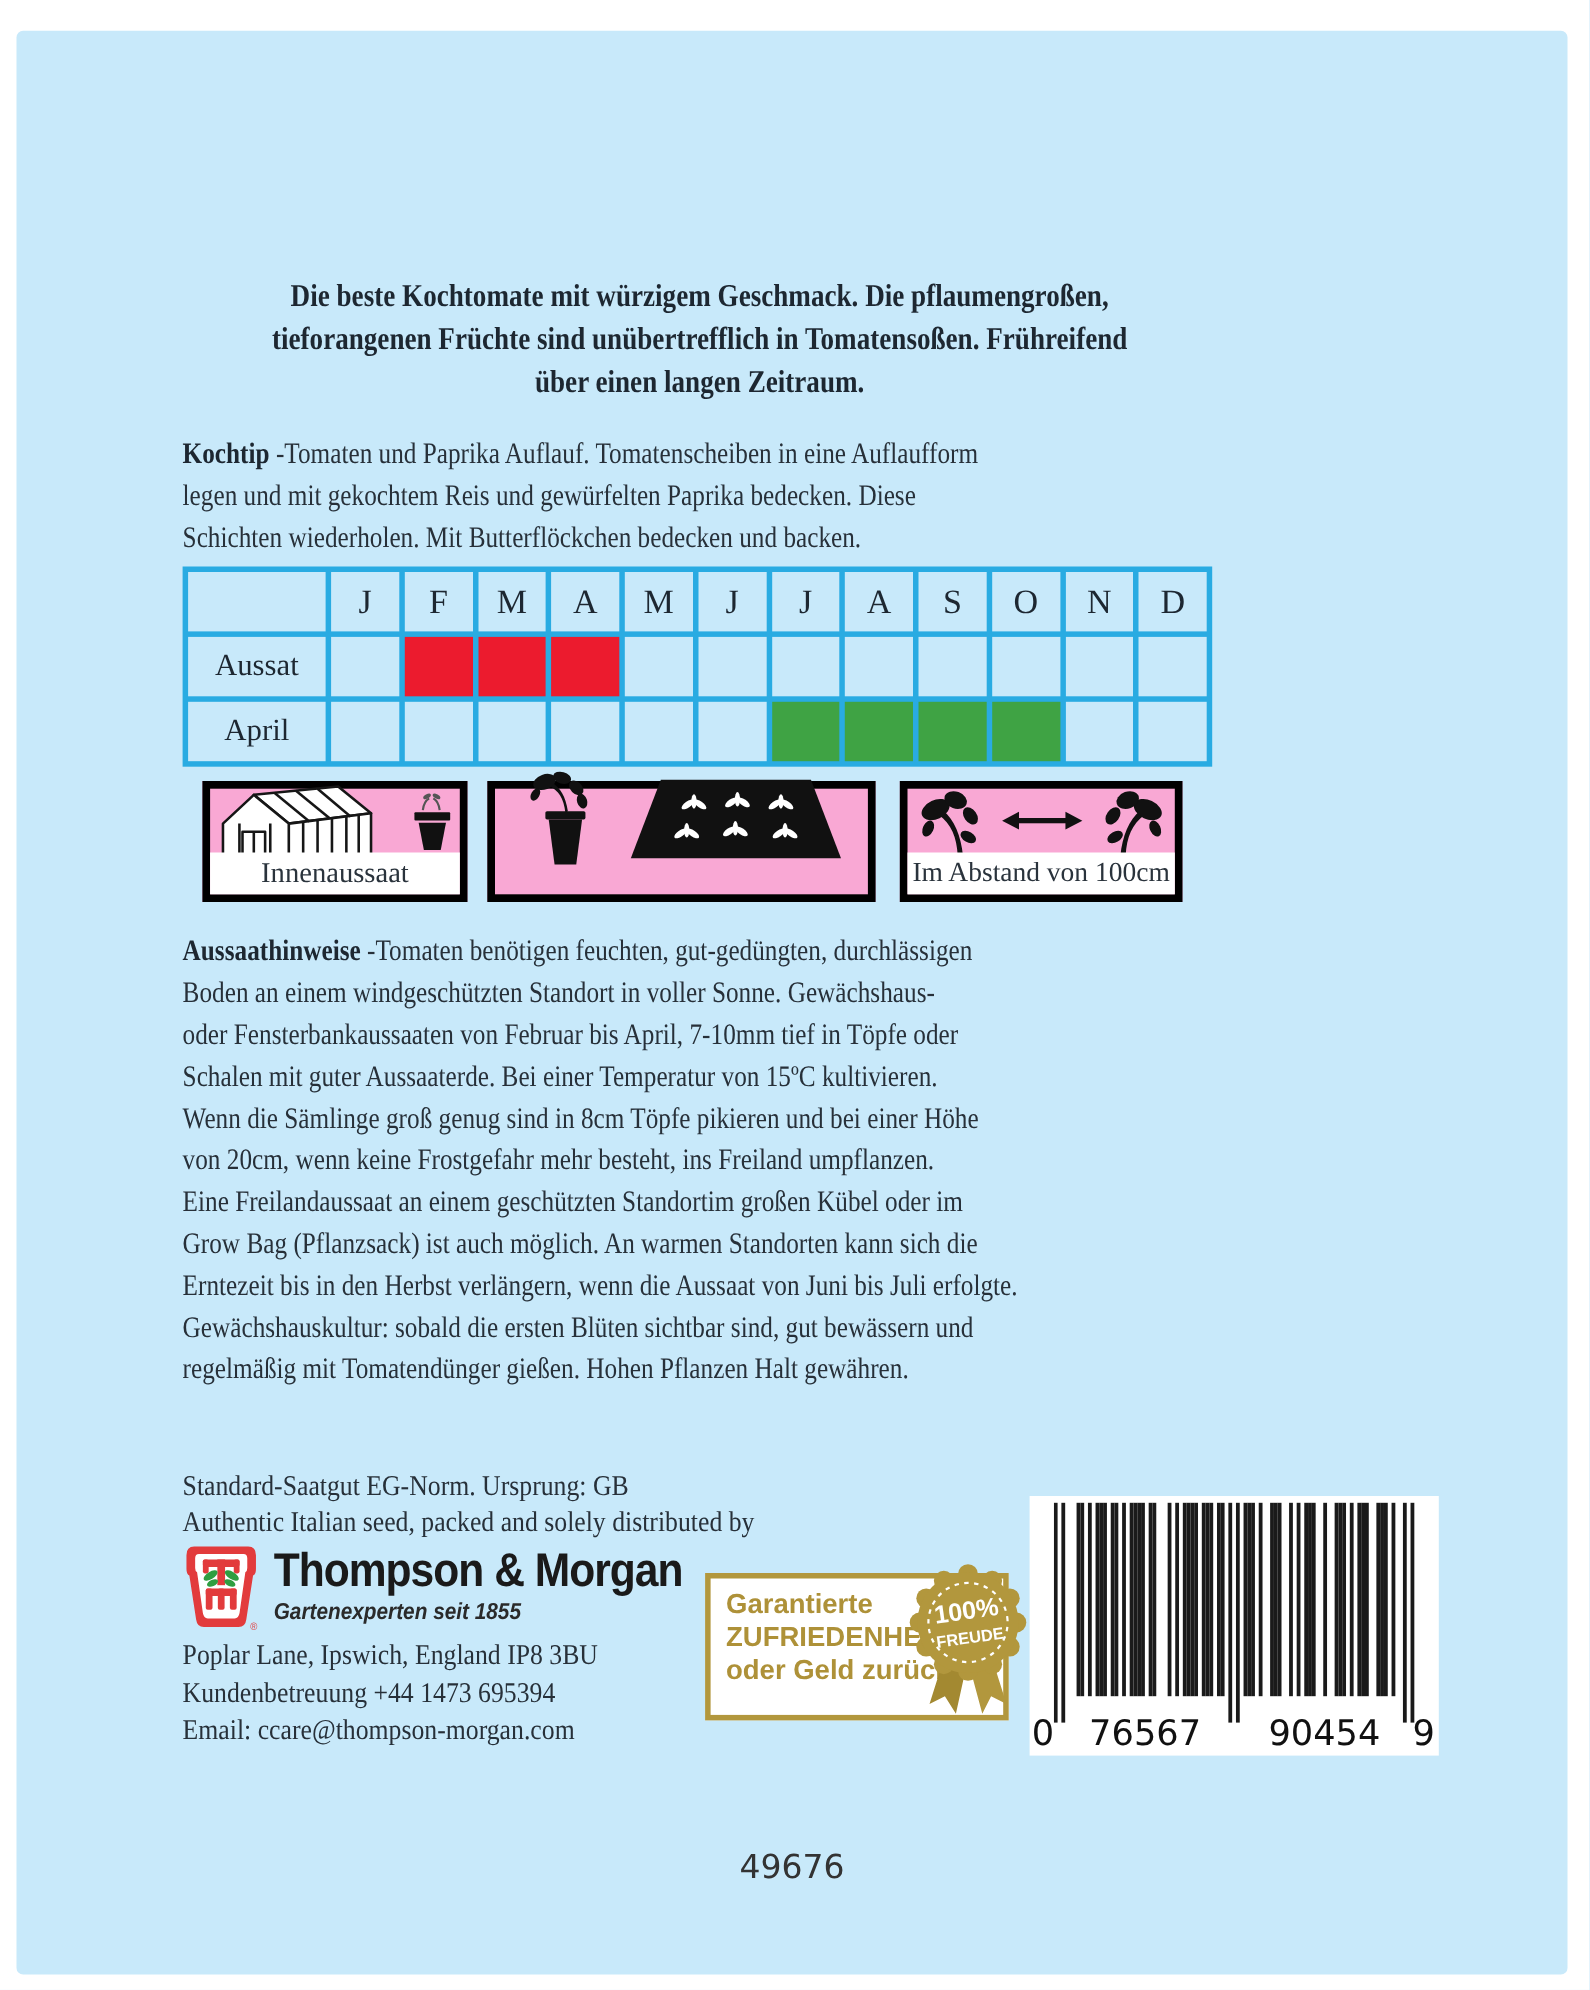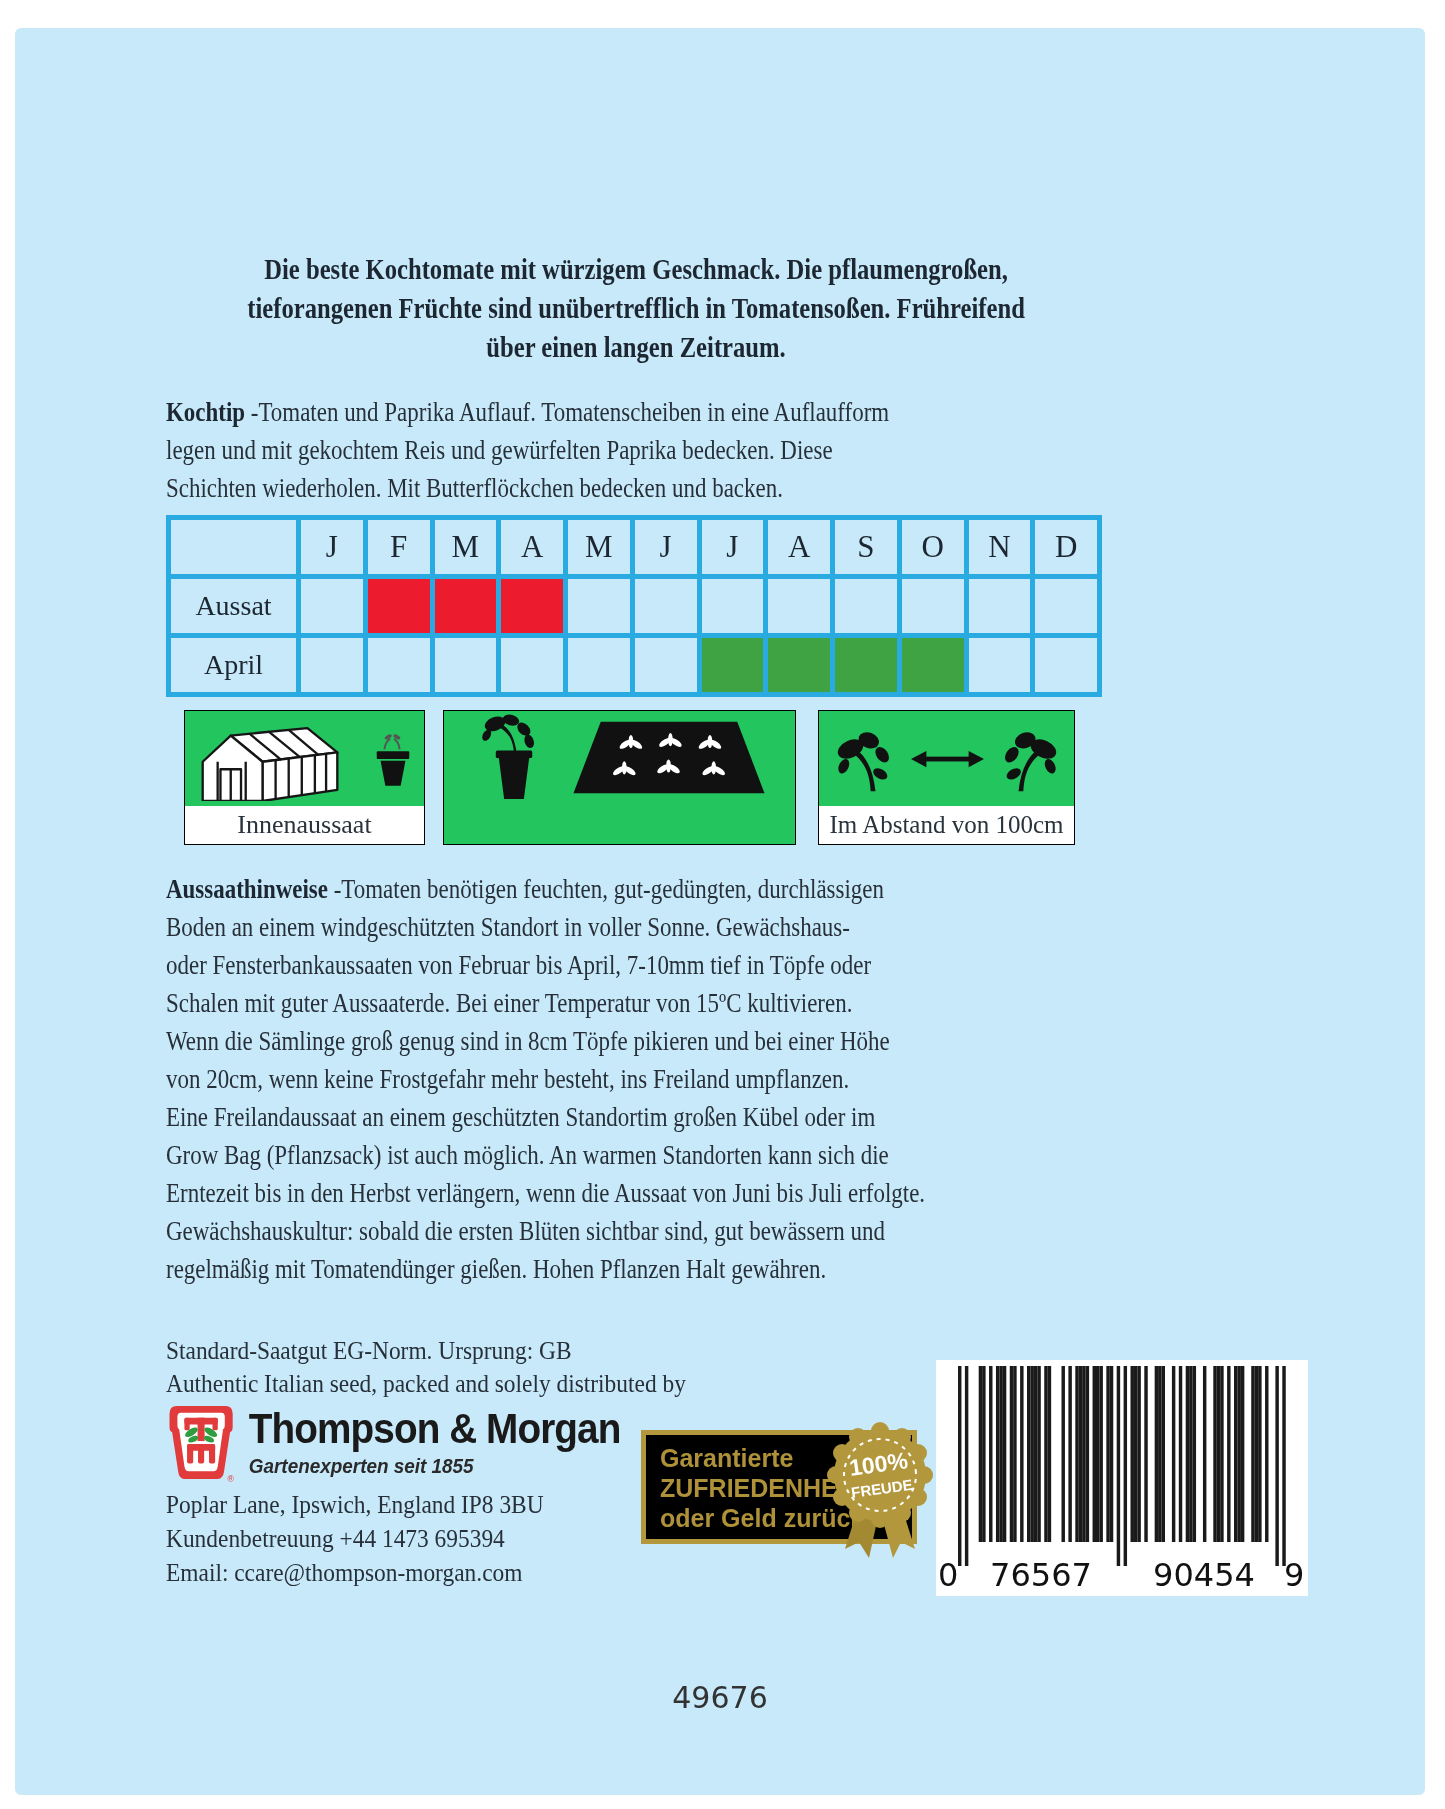--- a/index.html
+++ b/index.html
@@ -33,21 +33,21 @@
   
   .calendar{margin-top:8px;background:#29ABE2;padding:5px;width:926px;
             display:grid;grid-template-columns:125px repeat(12,1fr);
             grid-auto-rows:54px;gap:5px;}
   .cal-cell{background:#C8E9FA;display:flex;align-items:center;justify-content:center;
             font-size:31px;color:#1d2731;}
   .cal-label{font-size:28px;}
 
   
   .boxes{margin-top:13px;margin-left:18px;display:flex;}
-  .ibox{position:relative;height:135px;border:1px solid #000000;background:#22c55e;
+  .ibox{position:relative;height:110px;border:7px solid #000000;background:#f9a8d4;
         box-sizing:border-box;display:flex;align-items:center;justify-content:center;}
   .ibox-1{width:241px;margin-right:18px;}
   .ibox-2{width:353px;margin-right:22px;}
   .ibox-3{width:257px;margin-right:25px;}
   .ibox-4{width:176px;}
   .box-label{position:absolute;left:0;right:0;bottom:0;height:38px;background:#ffffff;
              display:flex;align-items:center;justify-content:center;
              font-size:26px;color:#2a333c;white-space:nowrap;}
   .box-label-sm{font-size:25px;}
   .icon-row{display:flex;align-items:center;justify-content:center;
@@ -59,22 +59,22 @@
   .f-line{font-size:26px;line-height:33px;}
   .brandrow{display:flex;align-items:flex-start;margin-top:4px;height:84px;}
   .brandtext{margin-left:14px;}
   .brandname{font-family:"Liberation Sans", sans-serif;font-weight:bold;
              font-size:43px;line-height:48px;color:#1a1a1a;letter-spacing:-1px;}
   .tagline{font-family:"Liberation Sans", sans-serif;font-style:italic;font-weight:bold;
            font-size:21px;color:#2a2a2a;margin-top:2px;}
   .addr{font-size:26px;line-height:34px;}
 
   
-  .badge{position:absolute;left:626px;top:1402px;width:276px;height:114px;
-         background:#000000;border:5px solid #B2973D;box-sizing:border-box;
+  .badge{position:absolute;left:626px;top:1402px;width:276px;height:134px;
+         background:#ffffff;border:5px solid #B2973D;box-sizing:border-box;
          padding:8px 0 0 14px;}
   .badge div{font-family:"Liberation Sans", sans-serif;font-weight:bold;
              font-size:25px;line-height:30px;color:#AE9138;}
   .rosette{position:absolute;left:800px;top:1390px;}
 
   
   .barcode-box{position:absolute;left:921px;top:1332px;width:372px;height:236px;
                background:#ffffff;}
   .bc-svg{position:absolute;left:22px;top:6px;}
   .bc-digit{position:absolute;font-family:"DejaVu Sans", sans-serif;

